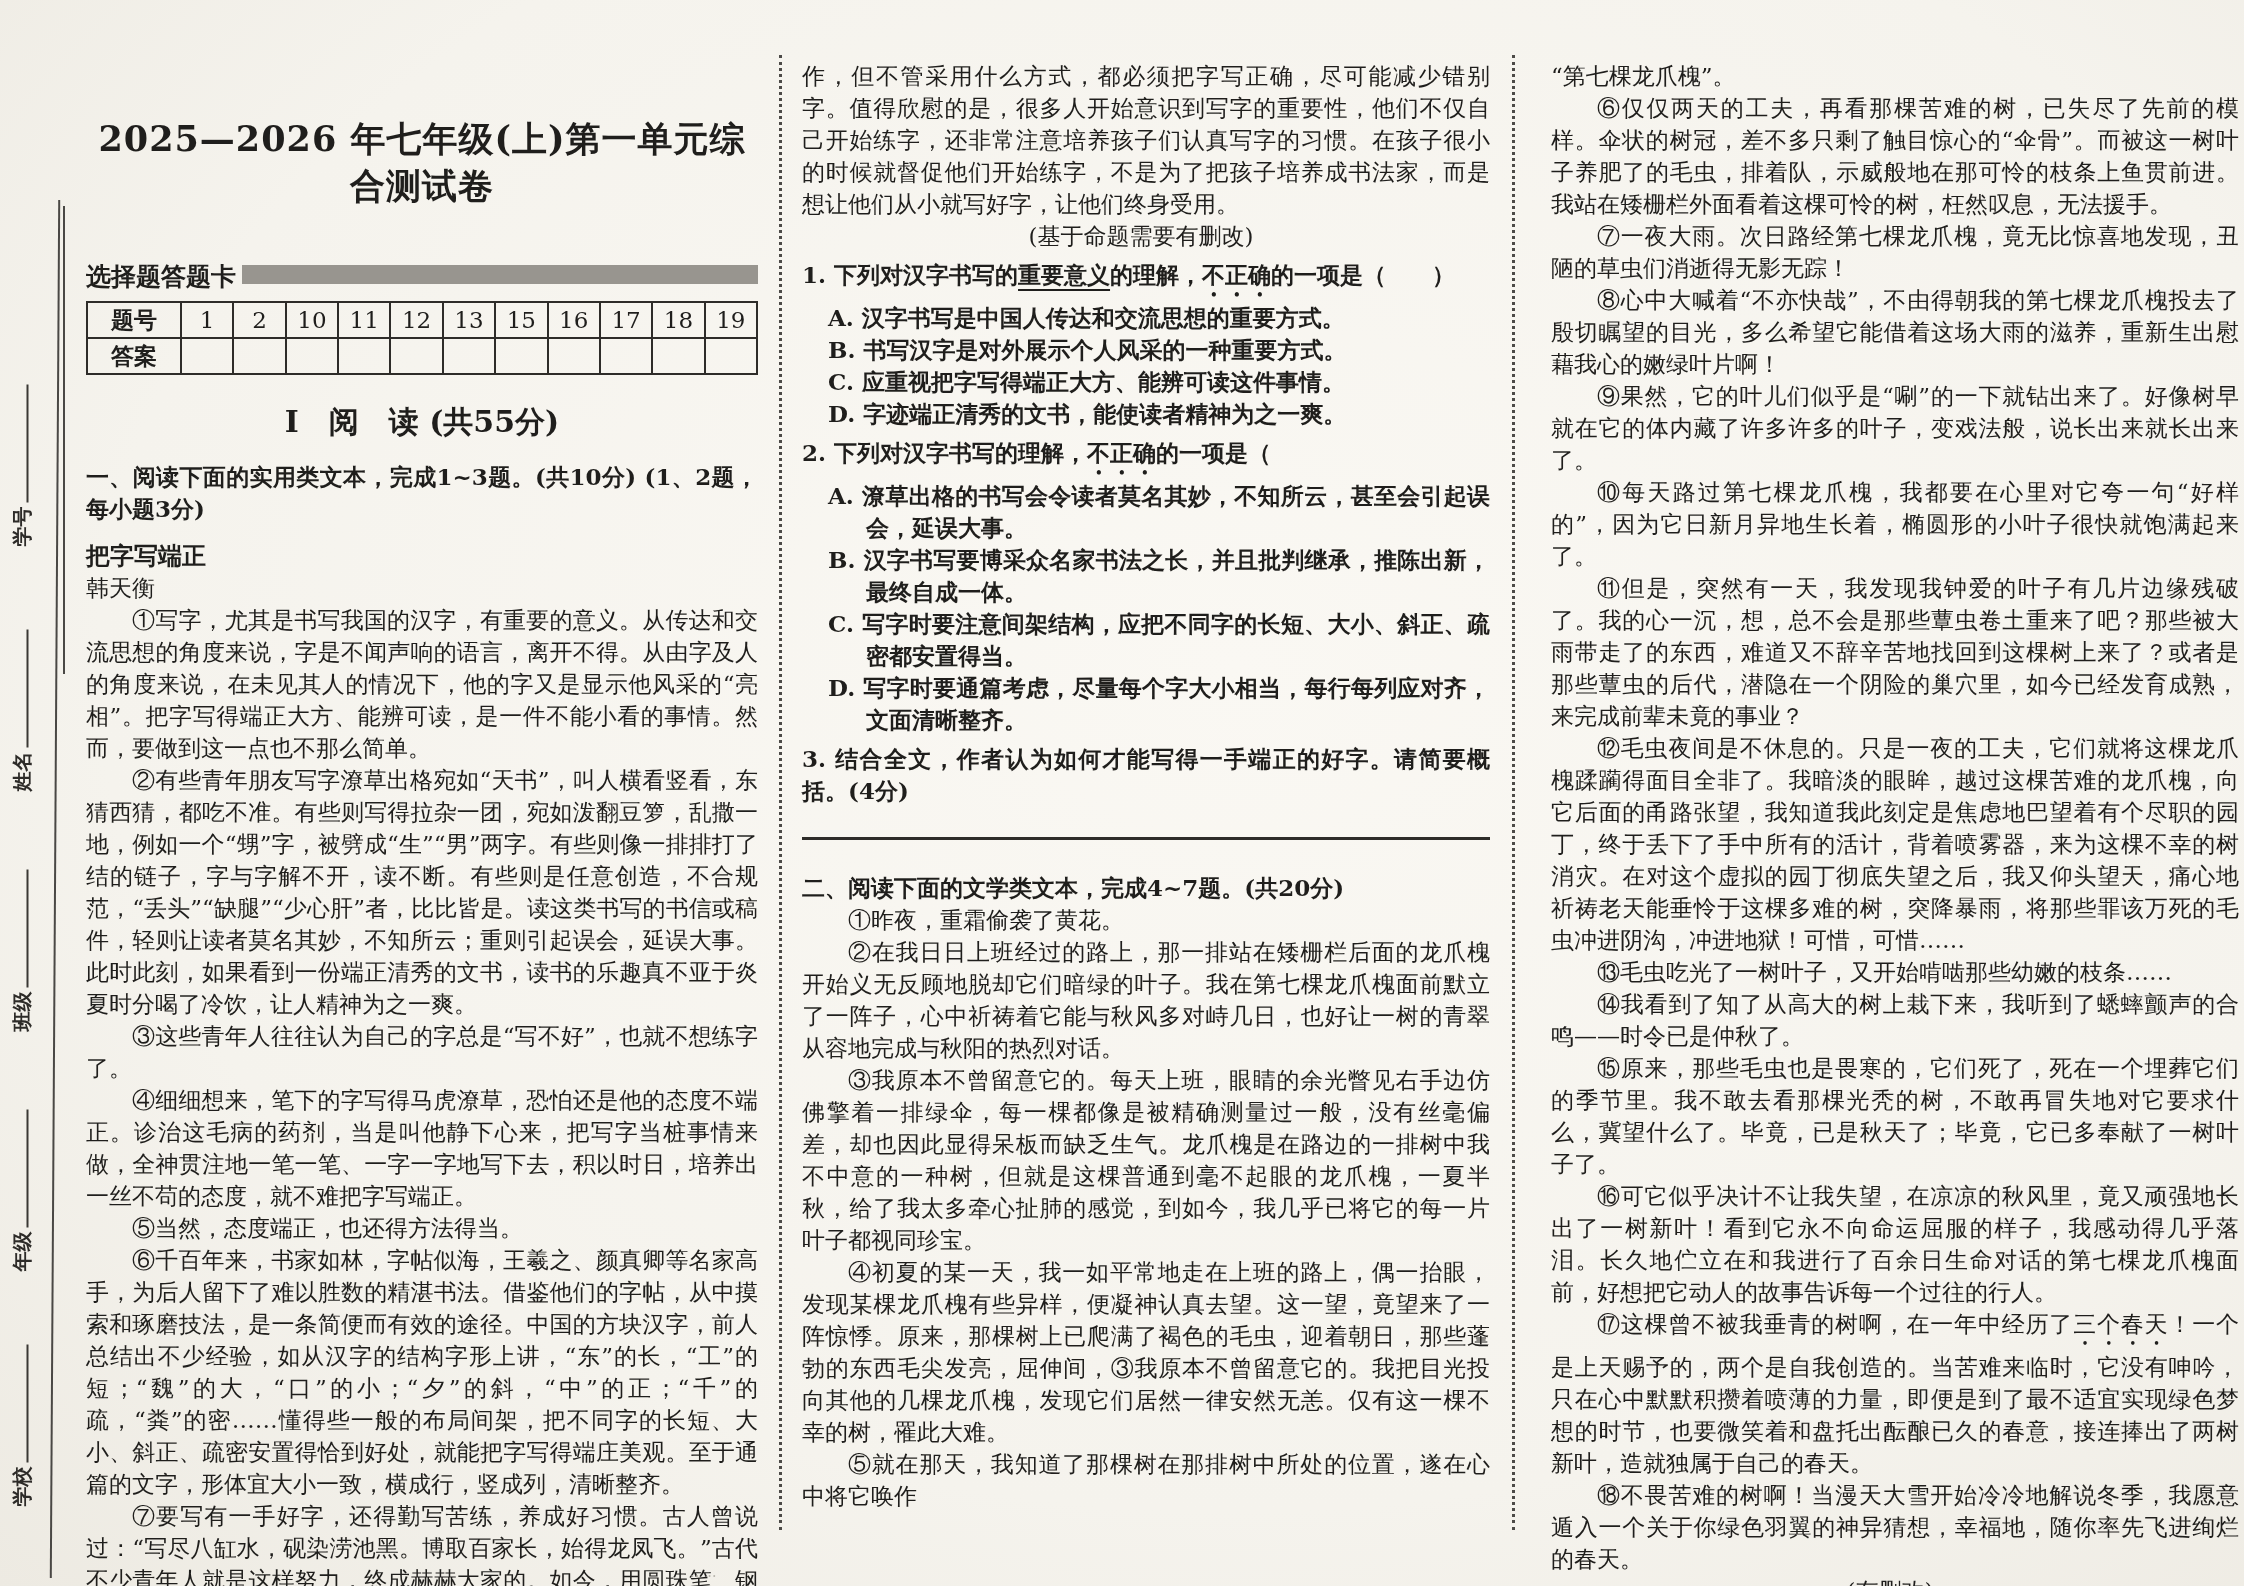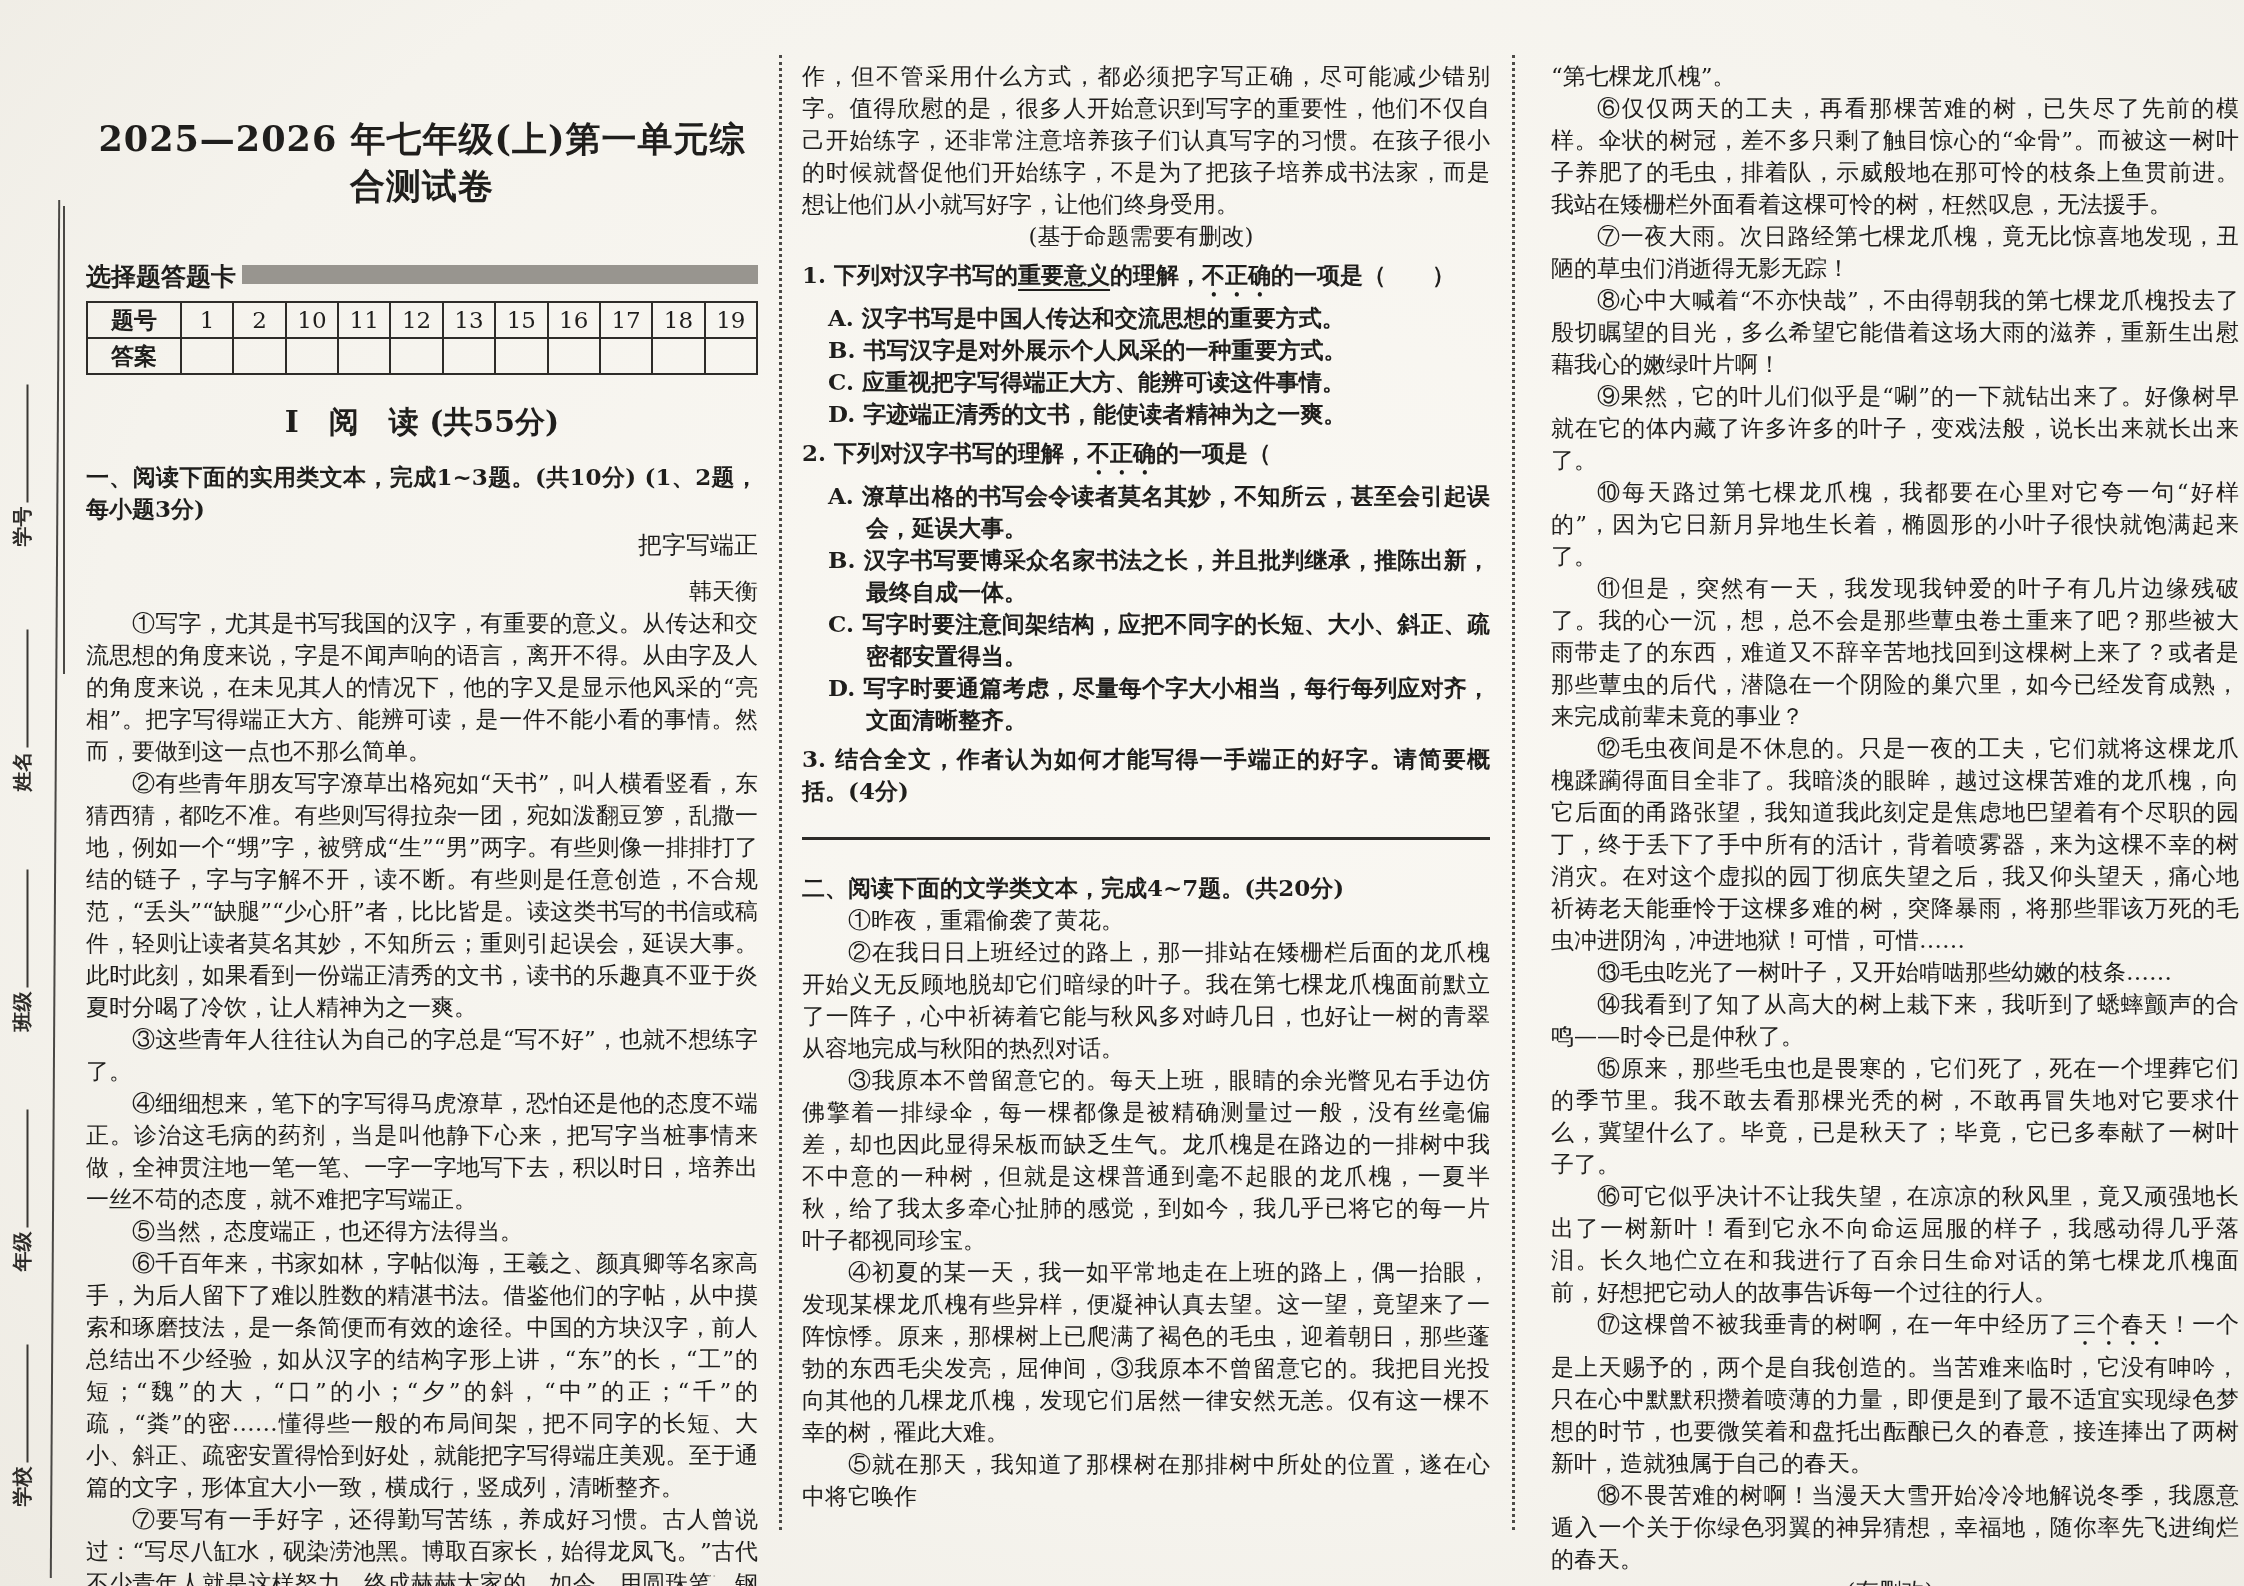--- a/index.html
+++ b/index.html
@@ -31,22 +31,22 @@
   .card-label{font-size:25px;font-weight:700;white-space:nowrap;}
   .card-bar{flex:1;height:19px;background:#98958f;margin-left:6px;position:relative;top:-2px;}
   .card-table{width:100%;border-collapse:collapse;margin-top:8px;table-layout:fixed;font-size:23px;}
   .card-table td{border:2px solid #2e2c29;height:34px;text-align:center;padding:0;}
   .card-table td.hd{width:92px;font-weight:700;}
   
   .flow{margin-top:0;}
   .blk{font-size:23px;line-height:32px;text-align:justify;}
   .h1{text-align:center;font-weight:700;font-size:30px;line-height:38px;margin-top:28px;}
   .ex{font-weight:700;margin-top:20px;}
-  .cb{text-align:right;font-weight:400;font-size:24px;margin-top:4px;}
-  .c{text-align:right;margin-top:14px;}
+  .cb{text-align:left;font-weight:700;font-size:24px;margin-top:15px;}
+  .c{text-align:left;margin-top:0;}
   .p{text-indent:2em;}
   .pc{text-indent:0;}
   .q{font-weight:700;margin-top:7px;}
   .opt{font-weight:700;margin-left:26px;padding-left:38px;text-indent:-38px;}
   .r{text-align:center;padding-right:10px;}
   .blk.hr{height:0;border-top:3px solid #2e2c29;margin:30px 0 32px;}
   .u{text-decoration:underline;text-underline-offset:6px;text-decoration-thickness:2px;}
   .dots{-webkit-text-emphasis:filled dot #1f1e1c;text-emphasis:filled dot #1f1e1c;
         -webkit-text-emphasis-position:under right;text-emphasis-position:under right;}
   

